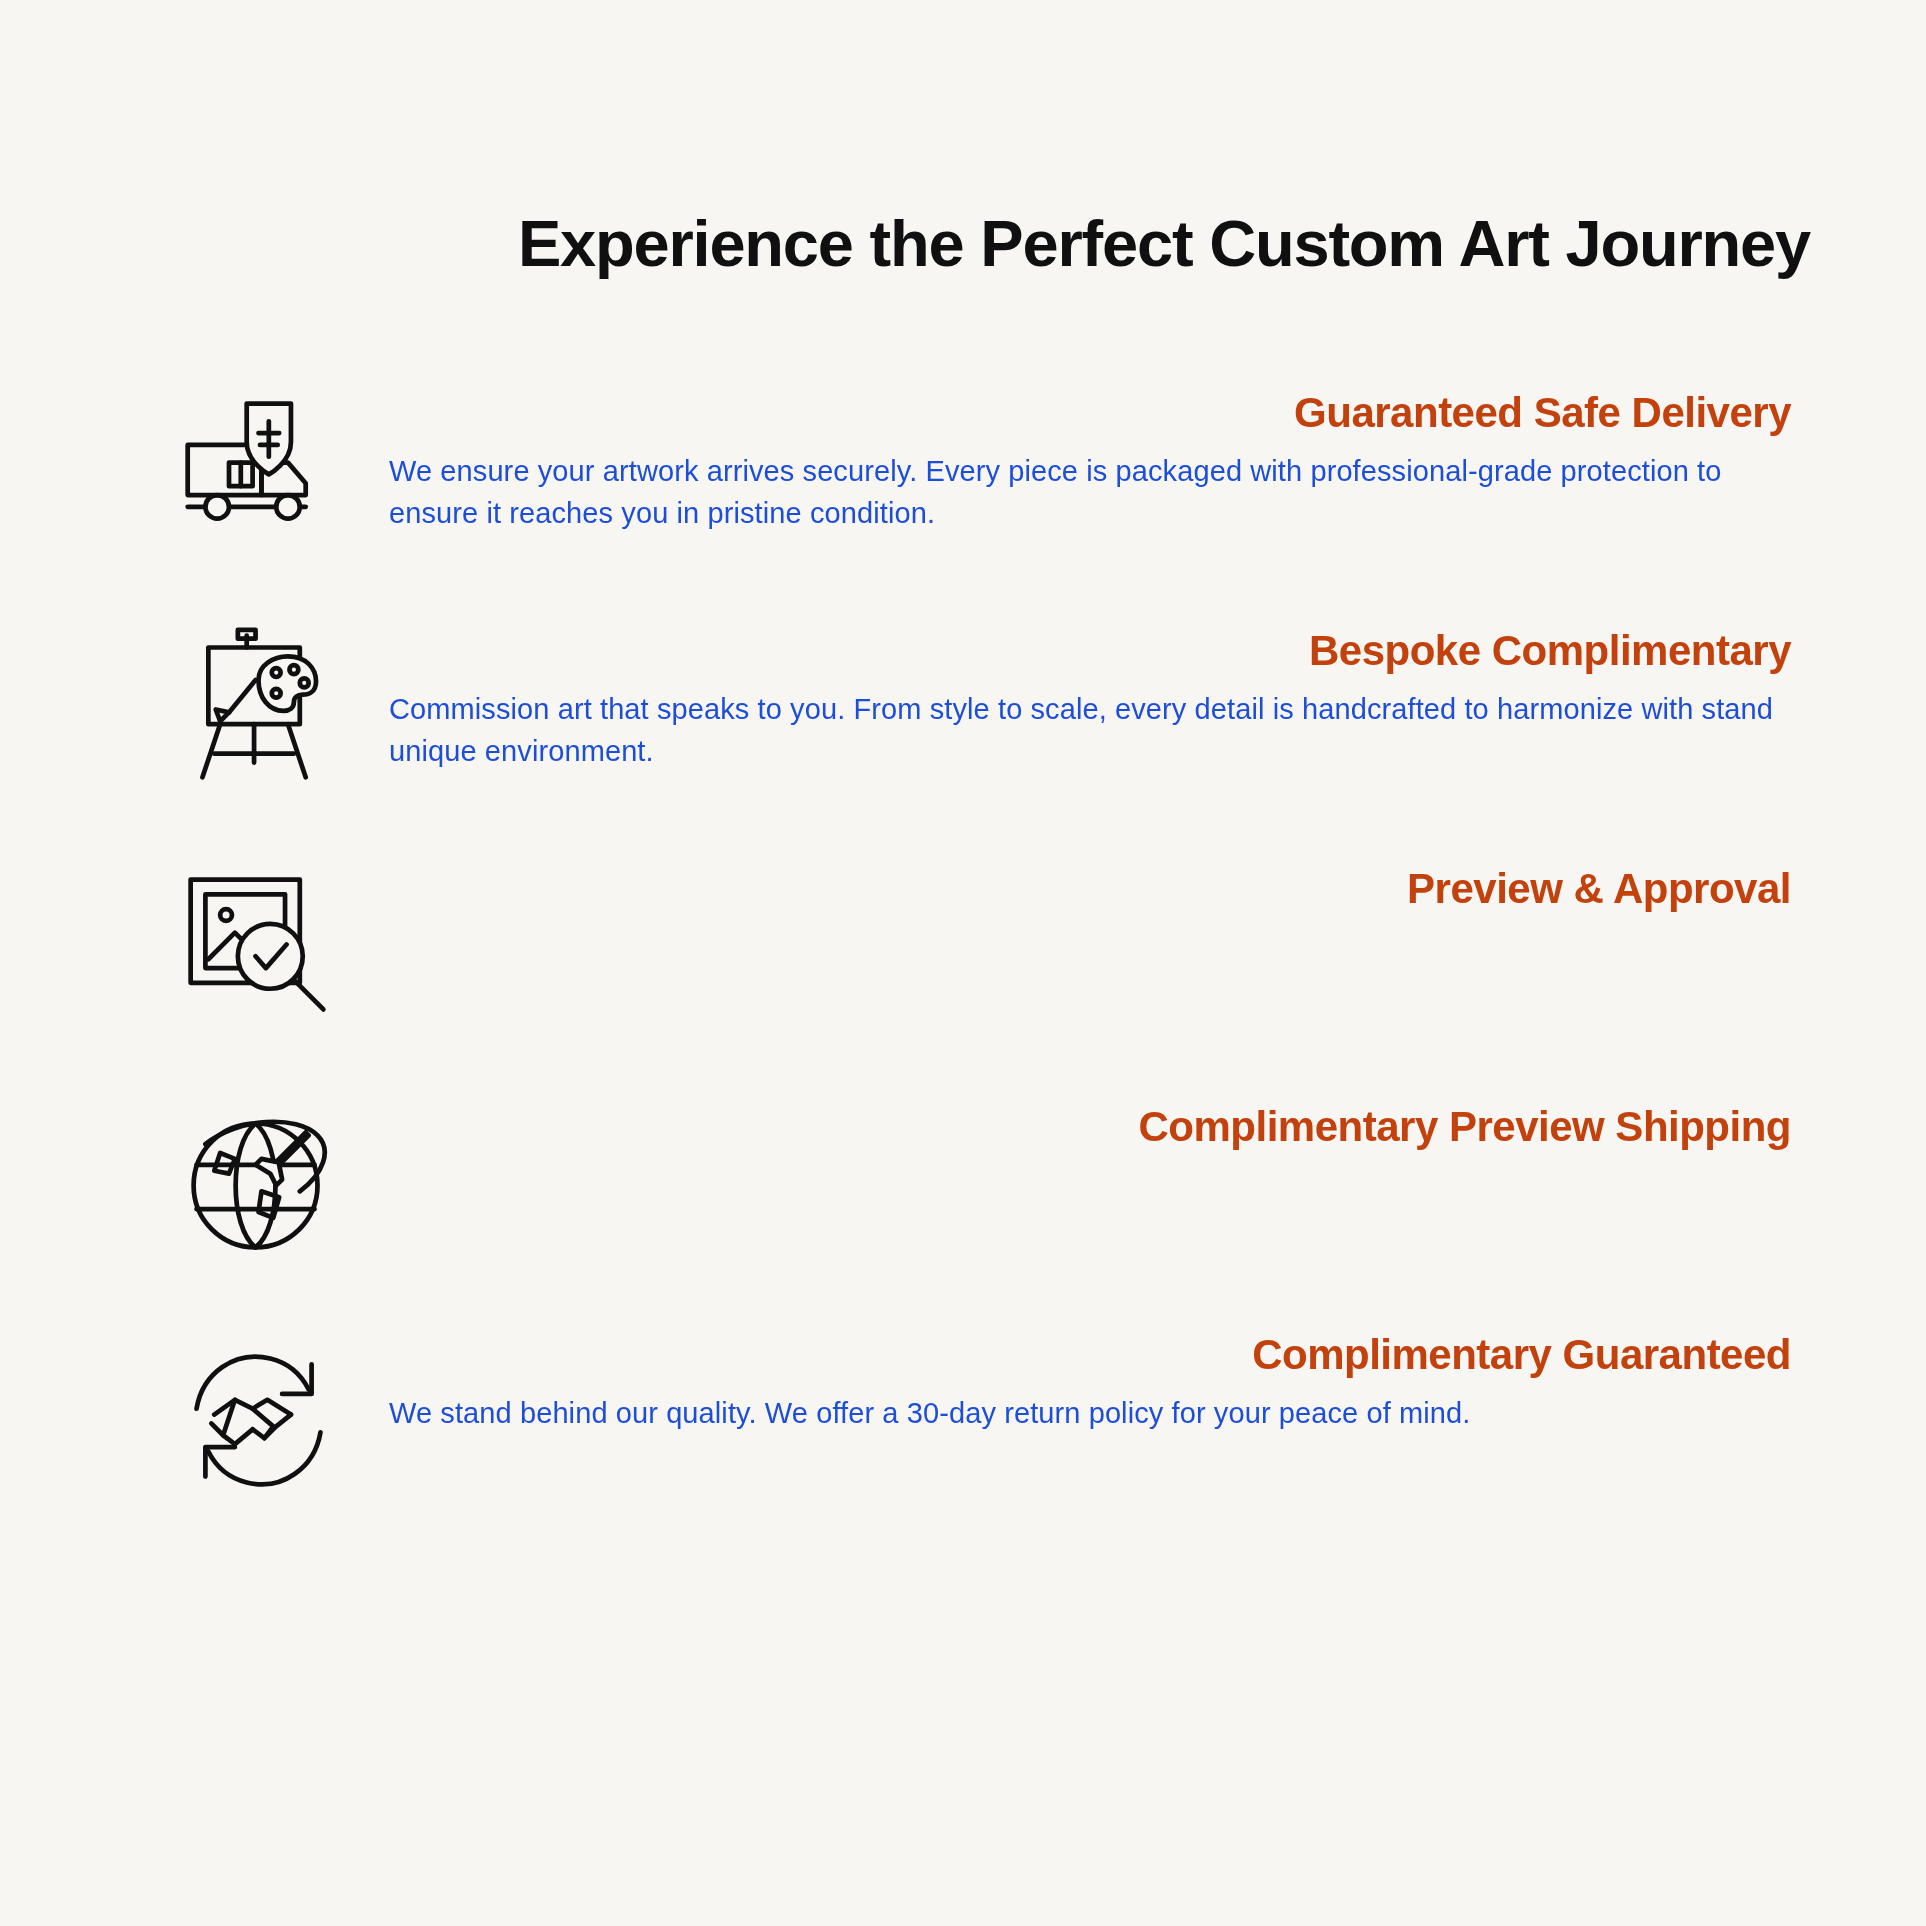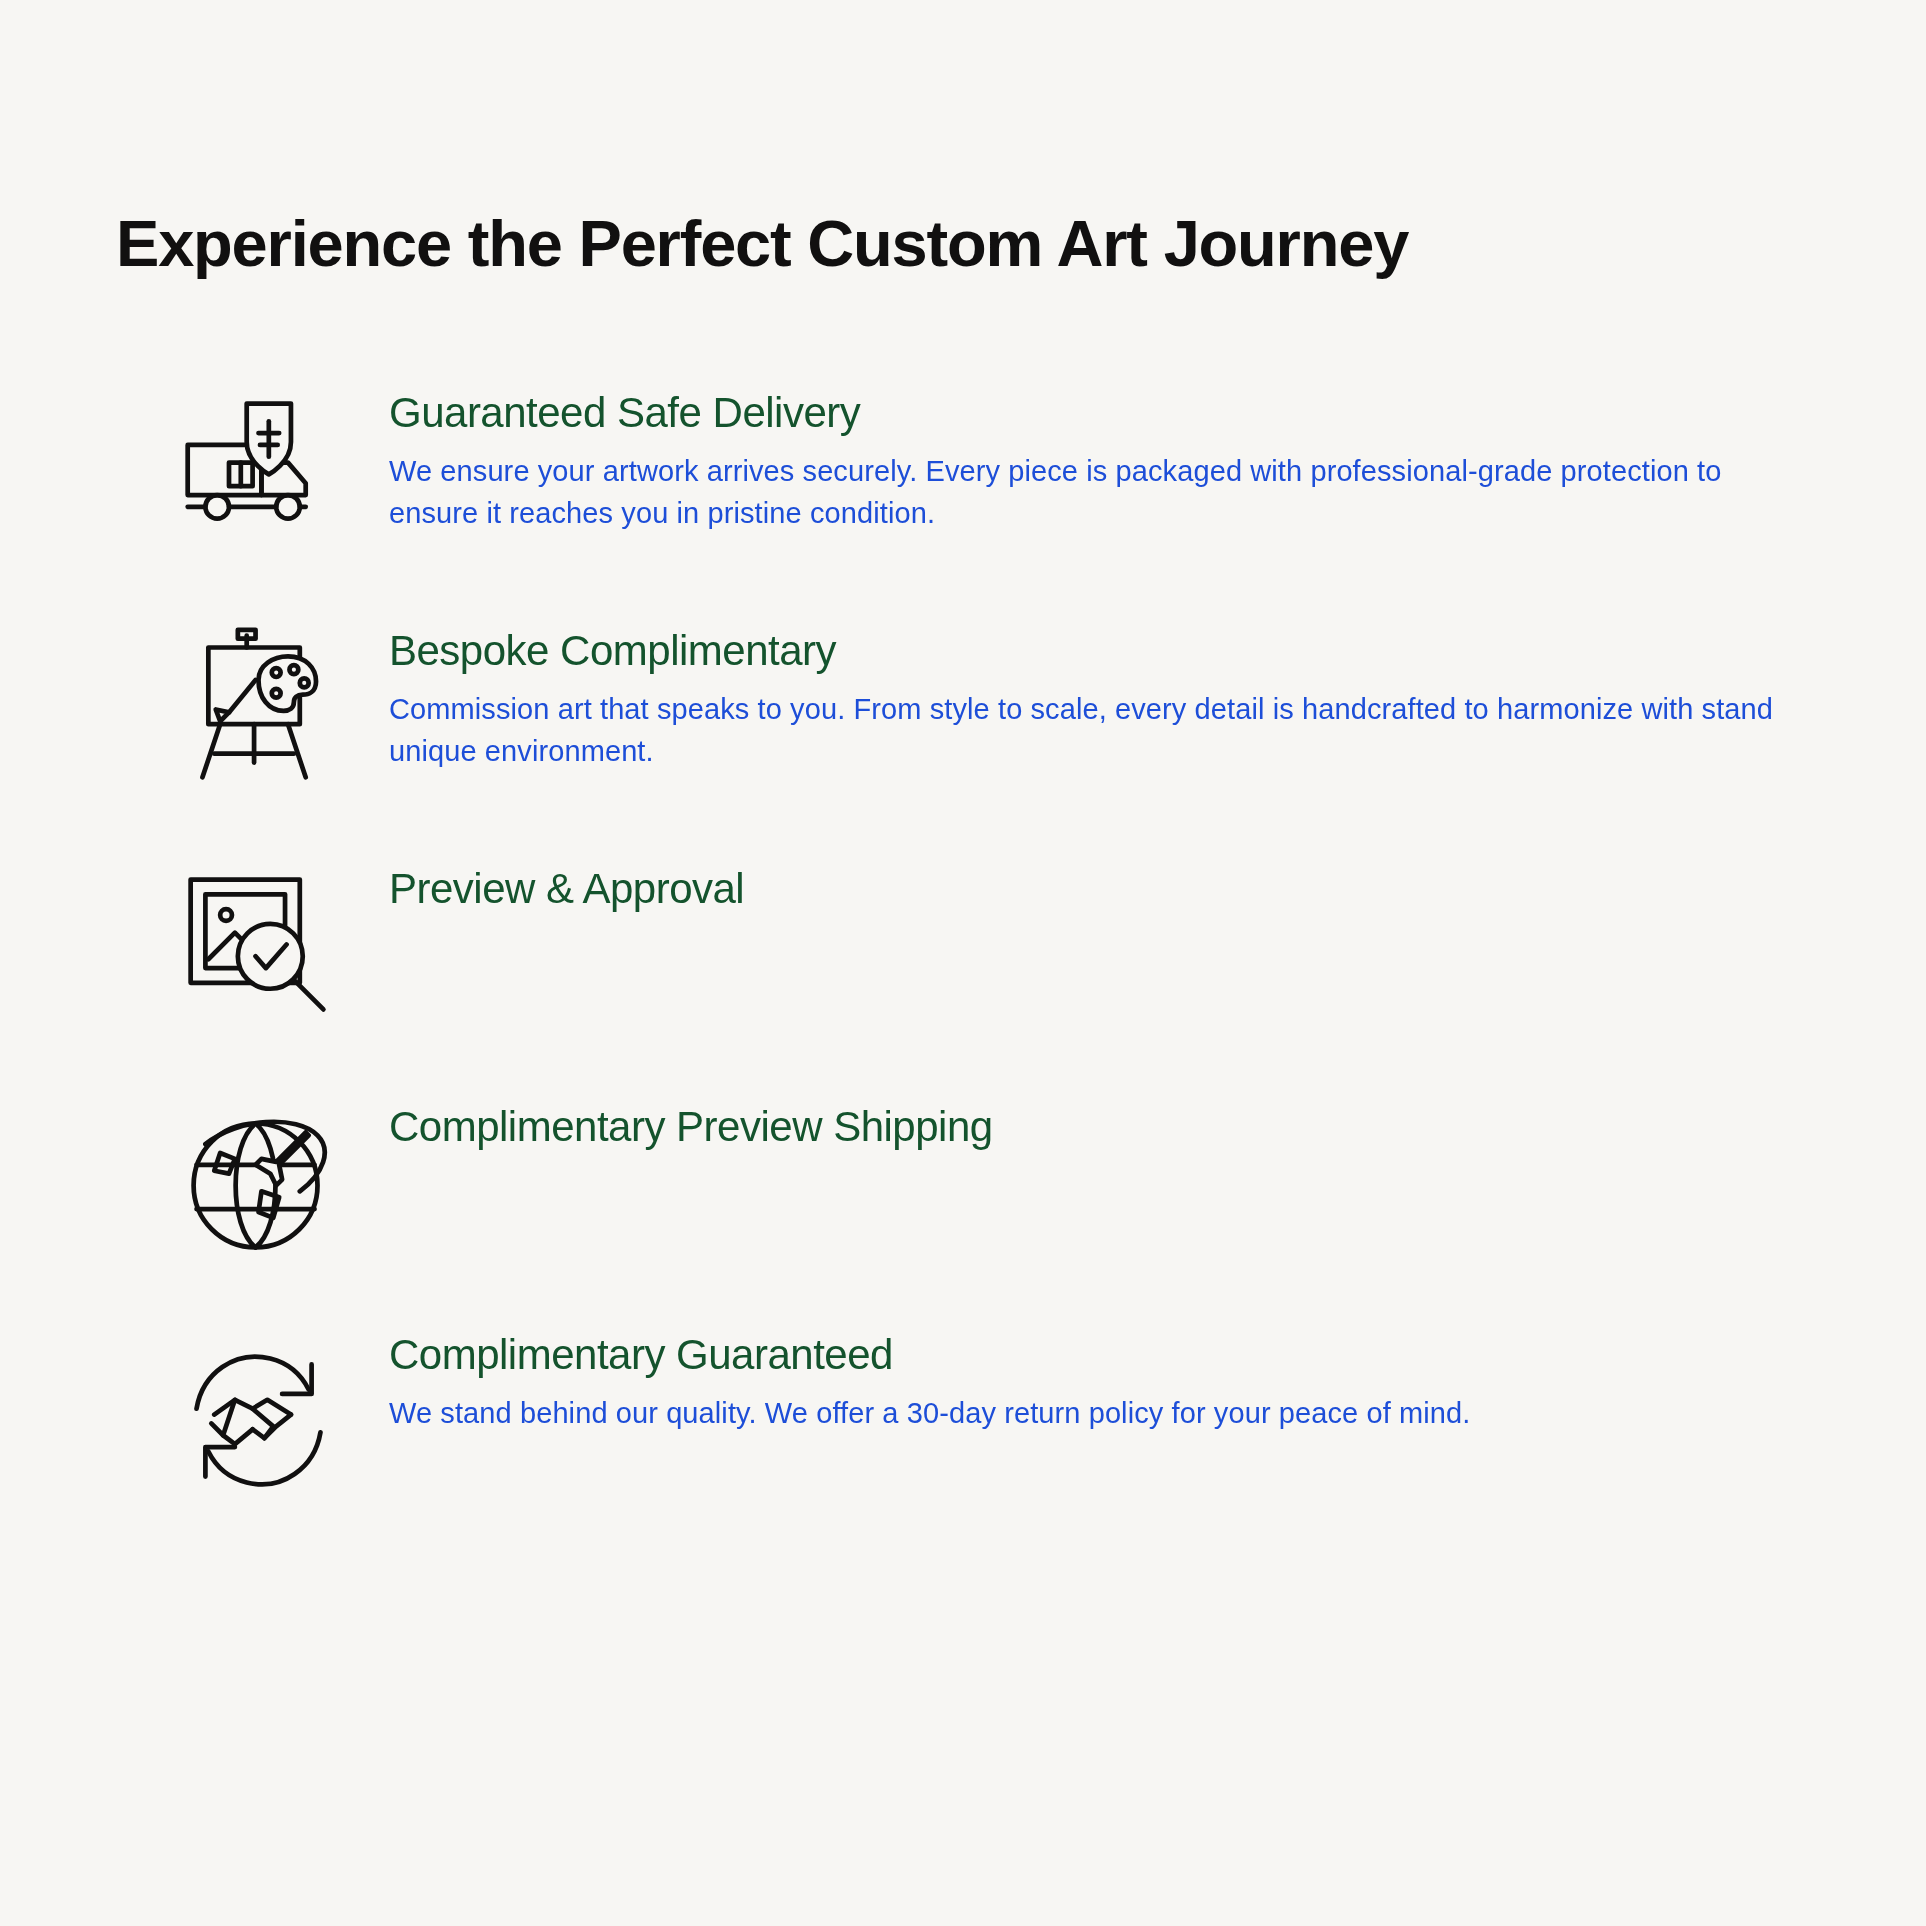--- a/index.html
+++ b/index.html
@@ -15,21 +15,21 @@
     overflow: hidden;
   }
   .page {
     width: 1926px;
     height: 1926px;
     box-sizing: border-box;
     padding: 208px 116px 0 116px;
     position: relative;
   }
   .headline {
-    text-align: left;
+    text-align: right;
     font-size: 65px;
     font-weight: bold;
     letter-spacing: -1.2px;
     color: #111010;
     margin: 0 0 92px 0;
     line-height: 1.1;
   }
   .features {
     display: flex;
     flex-direction: column;
@@ -53,25 +53,26 @@
     height: 177px;
     display: block;
   }
   .feature-text {
     flex: 1 1 auto;
     padding-top: 17px;
     max-width: 1402px;
   }
   .feature-title {
     font-size: 42px;
-    font-weight: normal;
+    font-weight: bold;
     letter-spacing: -0.5px;
-    color: #14532d;
+    color: #c2410c;
     margin: 0 0 14px 0;
     line-height: 1.12;
+    text-align: right;
   }
   .feature-desc {
     font-size: 29px;
     font-weight: 400;
     line-height: 1.48;
     color: #1d4ed8;
     margin: 0;
     letter-spacing: 0.1px;
   }
   

